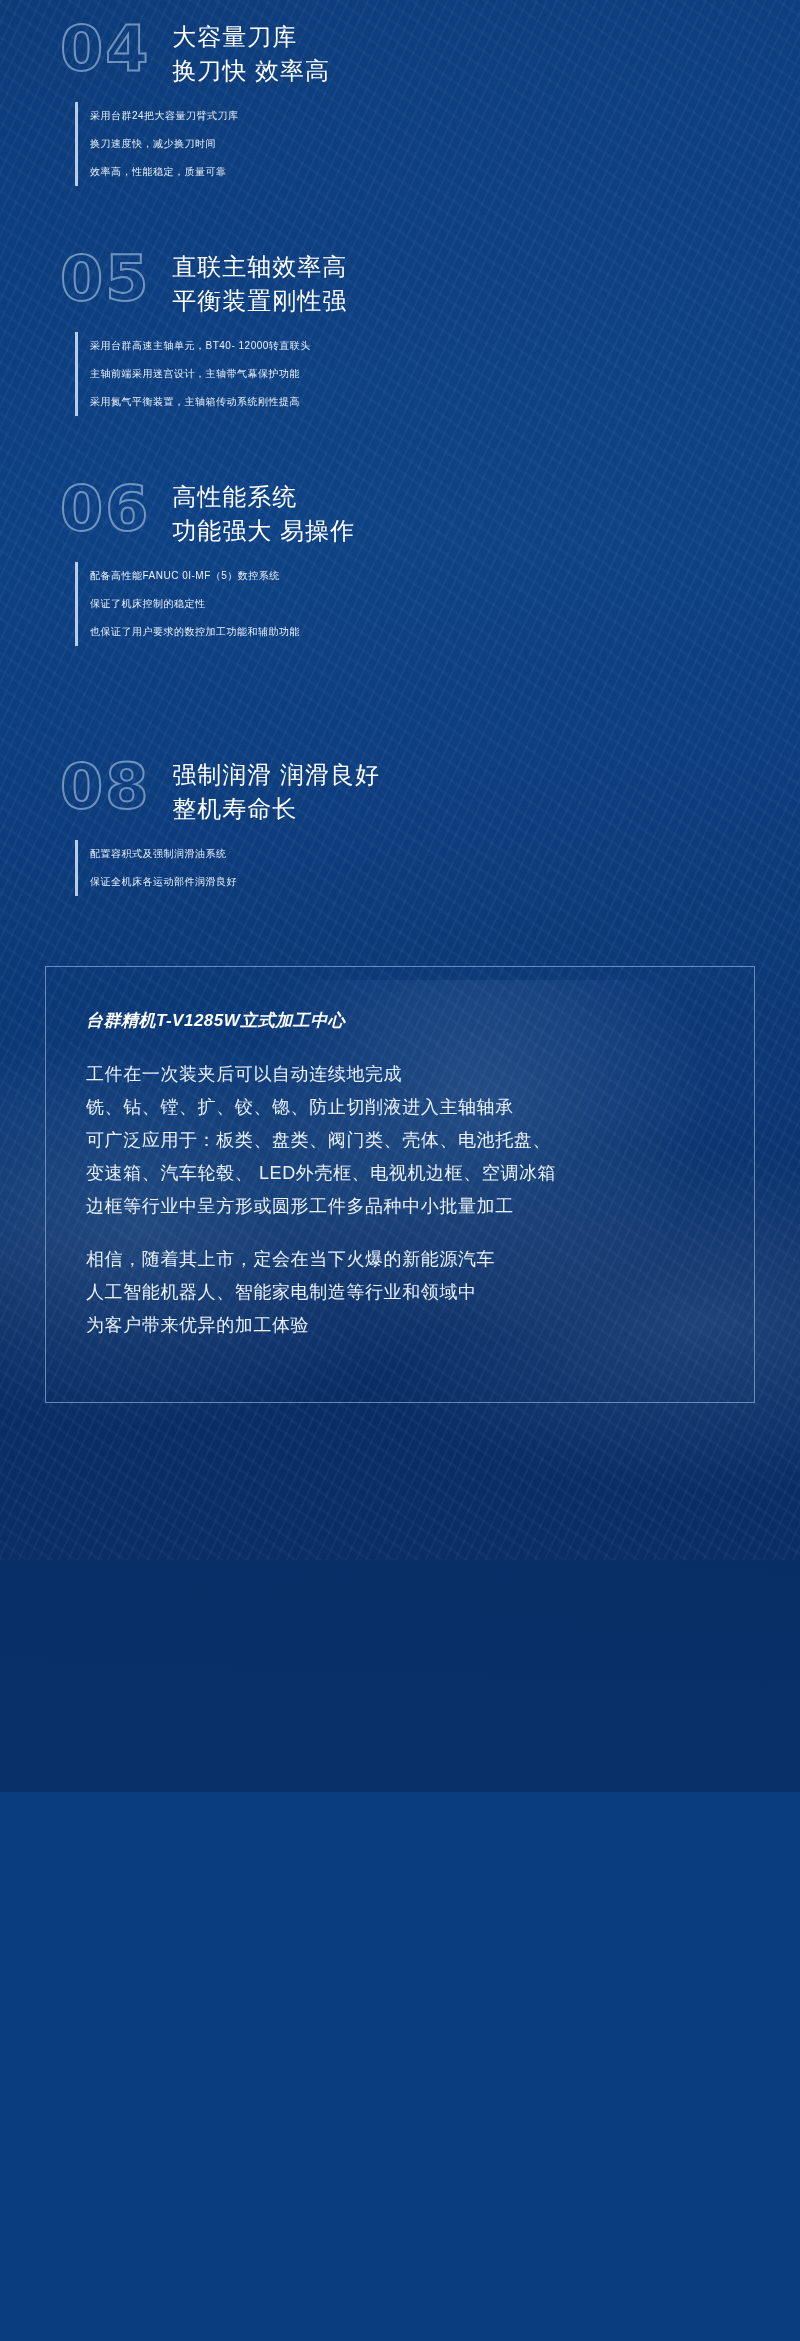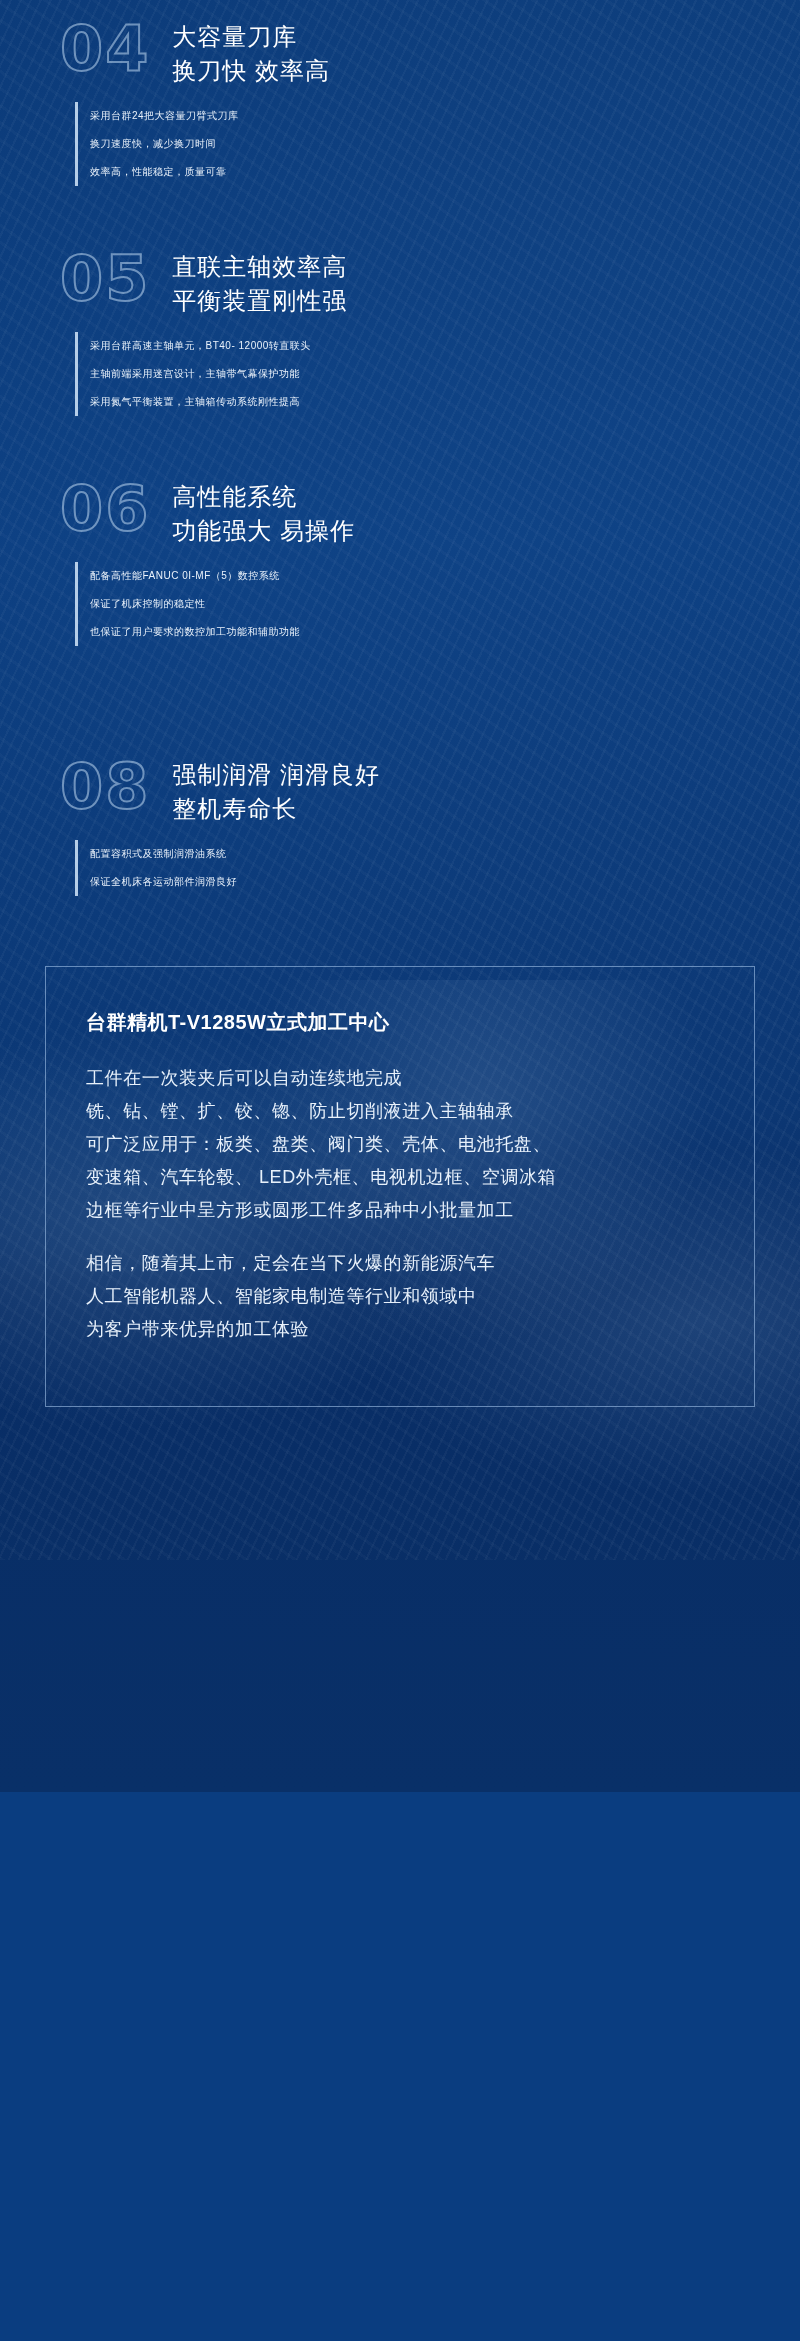--- a/index.html
+++ b/index.html
@@ -91,25 +91,26 @@
 
   .summary-wrap {
     padding: 0 45px;
   }
   .summary-box {
     border: 1px solid rgba(150,185,225,0.65);
     padding: 42px 40px 60px 40px;
     min-height: 430px;
   }
   .summary-title {
-    font-size: 20px;
+    font-size: 17px;
     font-weight: 700;
     color: #ffffff;
     letter-spacing: 0.5px;
     margin-bottom: 26px;
+    font-style: italic;
   }
   .summary-line {
     font-size: 18px;
     line-height: 33px;
     color: #e8f1fb;
     letter-spacing: 0.6px;
   }
   .summary-line.spacer { height: 20px; line-height: 20px; }
 </style>
 </head>

